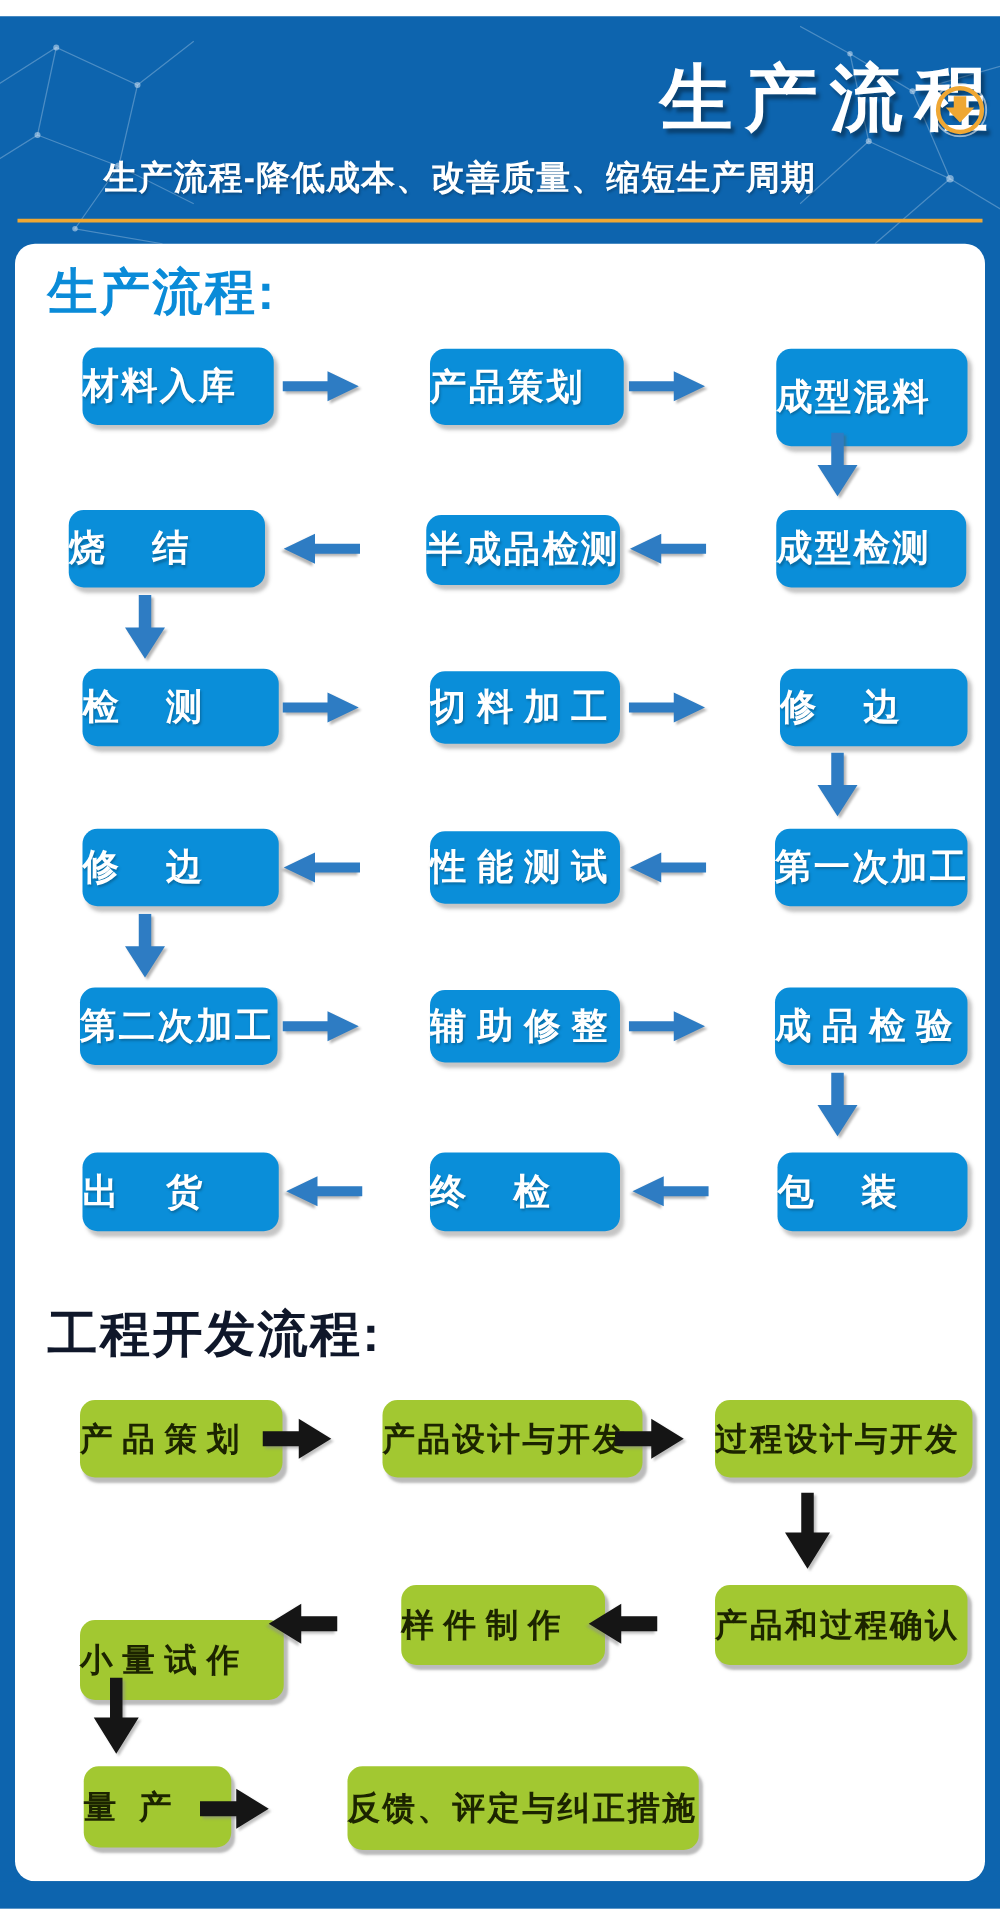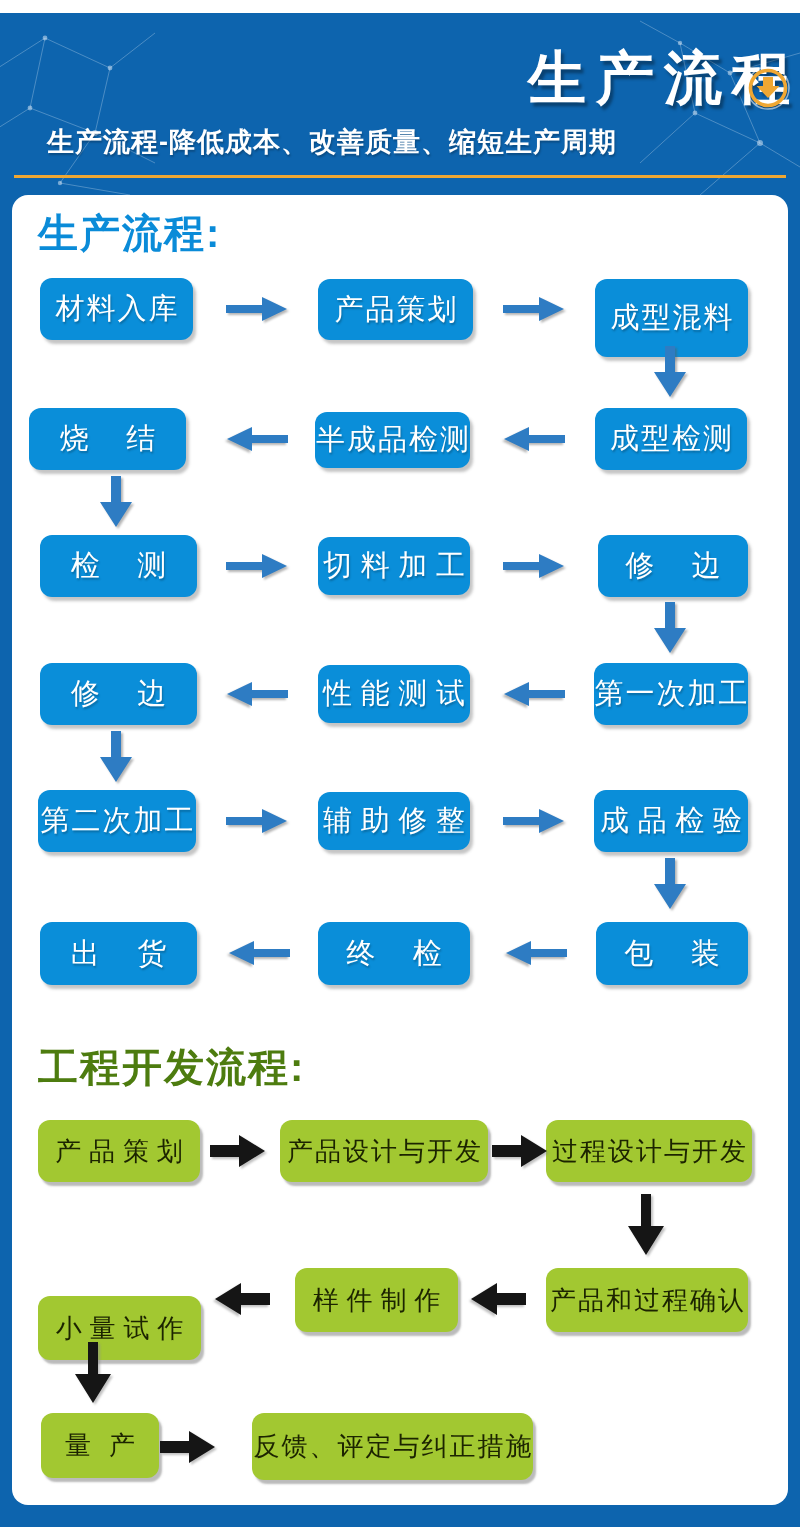--- a/index.html
+++ b/index.html
@@ -16,29 +16,29 @@
   html,body{margin:0;padding:0;background:#ffffff;}
   body{font-family:"Liberation Sans","DejaVu Sans",sans-serif;}
   .canvas{position:relative;width:800px;height:1527px;background:#ffffff;overflow:hidden;}
   .bluebg{position:absolute;left:0;top:13px;width:800px;height:1514px;background:var(--header-bg);}
   .mesh{position:absolute;pointer-events:none;}
   .hdr-title{position:absolute;left:0;top:40px;width:800px;text-align:right;
     color:#ffffff;font-size:58px;font-weight:bold;letter-spacing:10px;
     text-shadow:3px 4px 3px rgba(0,0,0,.35);}
   .hdr-sub{position:absolute;left:0;top:124px;width:664px;text-align:center;
     color:#ffffff;font-size:27px;font-weight:bold;letter-spacing:1px;
-    text-shadow:1px 2px 2px rgba(0,0,0,.25);}
+    text-shadow:1px 2px 2px rgba(0,0,0,.25);padding-left:36px;}
   .gold-line{position:absolute;left:14px;top:175px;width:772px;height:3px;background:var(--gold);}
   .dl-icon{position:absolute;left:746px;top:66px;width:44px;height:44px;color:var(--gold);cursor:pointer;}
   .panel{position:absolute;left:12px;top:195px;width:776px;height:1310px;background:#ffffff;border-radius:16px;}
   .sec-h{position:absolute;font-size:40px;font-weight:bold;letter-spacing:2px;white-space:nowrap;}
   .sec-h.blue{color:var(--heading-blue);left:38px;top:206px;}
-  .sec-h.black{color:#4d7c0f;left:38px;top:1040px;}
-  .bx{position:absolute;display:flex;align-items:center;justify-content:center;
-      border-radius:12px;white-space:nowrap;font-weight:normal;}
+  .sec-h.black{color:#0f172a;left:38px;top:1040px;}
+  .bx{position:absolute;display:flex;align-items:center;
+      border-radius:12px;white-space:nowrap;font-weight:bold;margin-left:26px;}
   .bx.b{background:var(--box-blue);color:var(--text-on-blue);font-size:29px;
       box-shadow:3px 4px 3px rgba(90,90,90,.35);text-shadow:1px 2px 2px rgba(0,0,0,.25);}
   .bx.g{background:var(--box-green);color:var(--text-on-green);font-size:26px;
       box-shadow:3px 4px 2px rgba(120,120,120,.5);}
   .bx span{letter-spacing:2px;margin-right:-2px;}
   .bx span.sp{letter-spacing:1.3em;margin-right:-1.3em;}
   .bx span.spg{letter-spacing:.7em;margin-right:-.7em;}
   .bx span.sp4{letter-spacing:.3em;margin-right:-.3em;}
   svg.arr{position:absolute;}
   svg.arr.blue{color:var(--arrow-blue);filter:drop-shadow(2px 2px 1px rgba(90,90,90,.45));}

